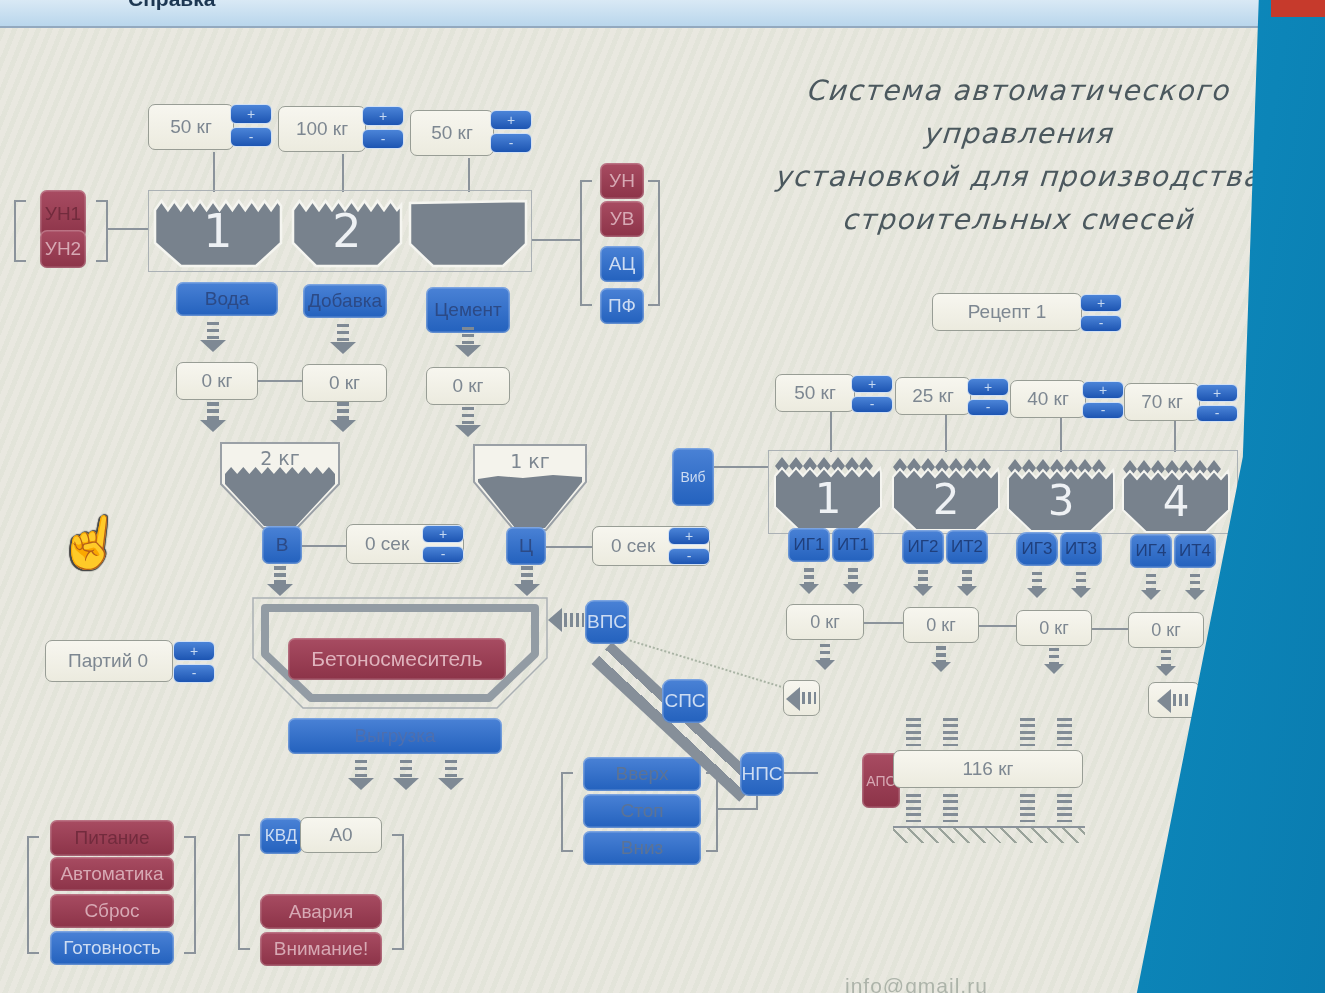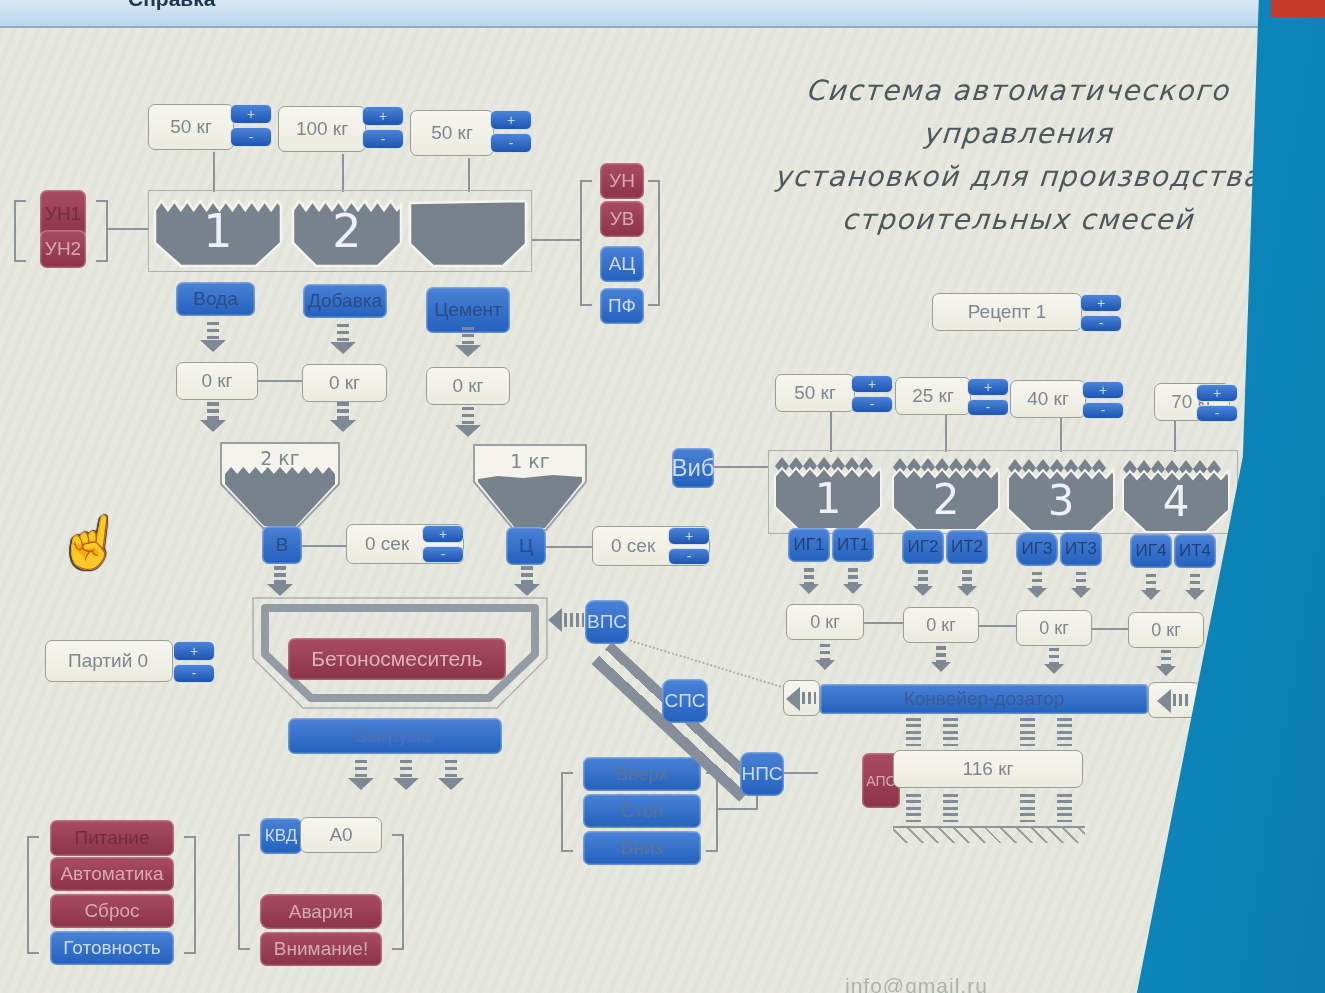--- a/index.html
+++ b/index.html
@@ -118,21 +118,21 @@
   <svg class="abs" style="left:407px;top:194px;" width="122" height="75" viewBox="0 0 122 75">
     <path d="M3 9 L119 7 V50 L96 72 H26 L3 50 Z" fill="#78828d" stroke="#f5f5f0" stroke-width="2.5"></path>
   </svg>
 
   <div class="brk l" style="left:14px;top:200px;height:62px;"></div>
   <div class="rb dark" style="left:40px;top:190px;width:46px;height:48px;">УН1</div>
   <div class="rb" style="left:40px;top:230px;width:46px;height:38px;">УН2</div>
   <div class="brk r" style="left:96px;top:200px;height:62px;"></div>
   <div class="hline" style="left:108px;top:228px;width:40px;"></div>
 
-  <div class="bb" style="left:176px;top:282px;width:79px;height:34px;">Вода</div>
+  <div class="bb" style="left:176px;top:282px;width:102px;height:34px;">Вода</div>
   <div class="bb" style="left:303px;top:284px;width:84px;height:34px;">Добавка</div>
   <div class="bb" style="left:426px;top:287px;width:84px;height:46px;">Цемент</div>
 
   <div class="hline" style="left:532px;top:239px;width:48px;"></div>
   <div class="brk l" style="left:580px;top:180px;height:126px;"></div>
   <div class="rb" style="left:600px;top:163px;width:44px;height:36px;">УН</div>
   <div class="rb" style="left:600px;top:201px;width:44px;height:36px;">УВ</div>
   <div class="bb lite" style="left:600px;top:246px;width:44px;height:36px;">АЦ</div>
   <div class="bb lite" style="left:600px;top:288px;width:44px;height:36px;">ПФ</div>
   <div class="brk r" style="left:648px;top:180px;height:126px;"></div>
@@ -228,31 +228,31 @@
   <div class="fld" style="left:895px;top:377px;width:76px;height:38px;">25 кг</div>
   <div class="sp" style="left:967px;top:378px;height:38px;">
     <span>+</span>
     <span>-</span>
   </div>
   <div class="fld" style="left:1010px;top:380px;width:76px;height:38px;">40 кг</div>
   <div class="sp" style="left:1082px;top:381px;height:38px;">
     <span>+</span>
     <span>-</span>
   </div>
-  <div class="fld" style="left:1124px;top:383px;width:76px;height:38px;margin-left:30px;">70 кг</div>
+  <div class="fld" style="left:1124px;top:383px;width:76px;height:38px;">70 кг</div>
   <div class="sp" style="left:1196px;top:384px;height:38px;">
     <span>+</span>
     <span>-</span>
   </div>
   <div class="vline" style="left:830px;top:412px;height:40px;"></div>
   <div class="vline" style="left:945px;top:415px;height:37px;"></div>
   <div class="vline" style="left:1060px;top:418px;height:34px;"></div>
   <div class="vline" style="left:1174px;top:421px;height:31px;"></div>
 
-  <div class="bb lite" style="left:672px;top:448px;width:42px;height:40px;font-size:24px;">Виб</div>
+  <div class="bb lite" style="left:672px;top:448px;width:42px;height:58px;font-size:14px;">Виб</div>
   <div class="hline" style="left:714px;top:466px;width:54px;"></div>
 
   <div class="frame" style="left:768px;top:450px;width:470px;height:84px;"></div>
   <svg class="abs" style="left:772px;top:455px;" width="112" height="77" viewBox="0 0 112 77">
     <path d="M10 2 l7 9 -7 9 -7 -9 Z M24 2 l7 9 -7 9 -7 -9 Z M38 2 l7 9 -7 9 -7 -9 Z M52 2 l7 9 -7 9 -7 -9 Z M66 2 l7 9 -7 9 -7 -9 Z M80 2 l7 9 -7 9 -7 -9 Z M94 2 l7 9 -7 9 -7 -9 Z" fill="#78828d"></path>
     <path d="M3 21 L10 13 L17 21 L24 13 L31 21 L38 13 L45 21 L52 13 L59 21 L66 13 L73 21 L80 13 L87 21 L94 13 L101 21 L108 13 L109 18 V52 L86 74 H26 L3 52 Z" fill="#78828d" stroke="#f5f5f0" stroke-width="2"></path>
     <text x="56" y="58" text-anchor="middle" font-size="42" fill="#eef1f4">1</text>
   </svg>
   <svg class="abs" style="left:890px;top:456px;" width="112" height="77" viewBox="0 0 112 77">
     <path d="M10 2 l7 9 -7 9 -7 -9 Z M24 2 l7 9 -7 9 -7 -9 Z M38 2 l7 9 -7 9 -7 -9 Z M52 2 l7 9 -7 9 -7 -9 Z M66 2 l7 9 -7 9 -7 -9 Z M80 2 l7 9 -7 9 -7 -9 Z M94 2 l7 9 -7 9 -7 -9 Z" fill="#78828d"></path>
@@ -296,21 +296,20 @@
   <div class="hline" style="left:1092px;top:628px;width:36px;"></div>
   <div class="fld" style="left:1128px;top:612px;width:76px;height:36px;font-size:18px;">0 кг</div>
 
   <div class="da sm" style="left:815px;top:644px;"></div>
   <div class="da sm" style="left:931px;top:646px;"></div>
   <div class="da sm" style="left:1044px;top:648px;"></div>
   <div class="da sm" style="left:1156px;top:650px;"></div>
 
   <div class="fld" style="left:783px;top:680px;width:37px;height:36px;"></div>
   <div class="la" style="left:786px;top:687px;width:30px;height:22px;"></div>
-  <div class="bb" style="left:820px;top:684px;width:328px;height:30px;border-radius:4px;color:#3a5a95;">Конвейер-дозатор</div>
   <div class="fld" style="left:1148px;top:682px;width:52px;height:36px;"></div>
   <div class="la" style="left:1157px;top:689px;width:32px;height:22px;"></div>
 
   <div class="co" style="left:906px;top:718px;"></div>
   <div class="co" style="left:943px;top:718px;"></div>
   <div class="co" style="left:1020px;top:718px;"></div>
   <div class="co" style="left:1057px;top:718px;"></div>
   <div class="fld" style="left:893px;top:750px;width:190px;height:38px;">116 кг</div>
   <div class="co" style="left:906px;top:794px;"></div>
   <div class="co" style="left:943px;top:794px;"></div>

